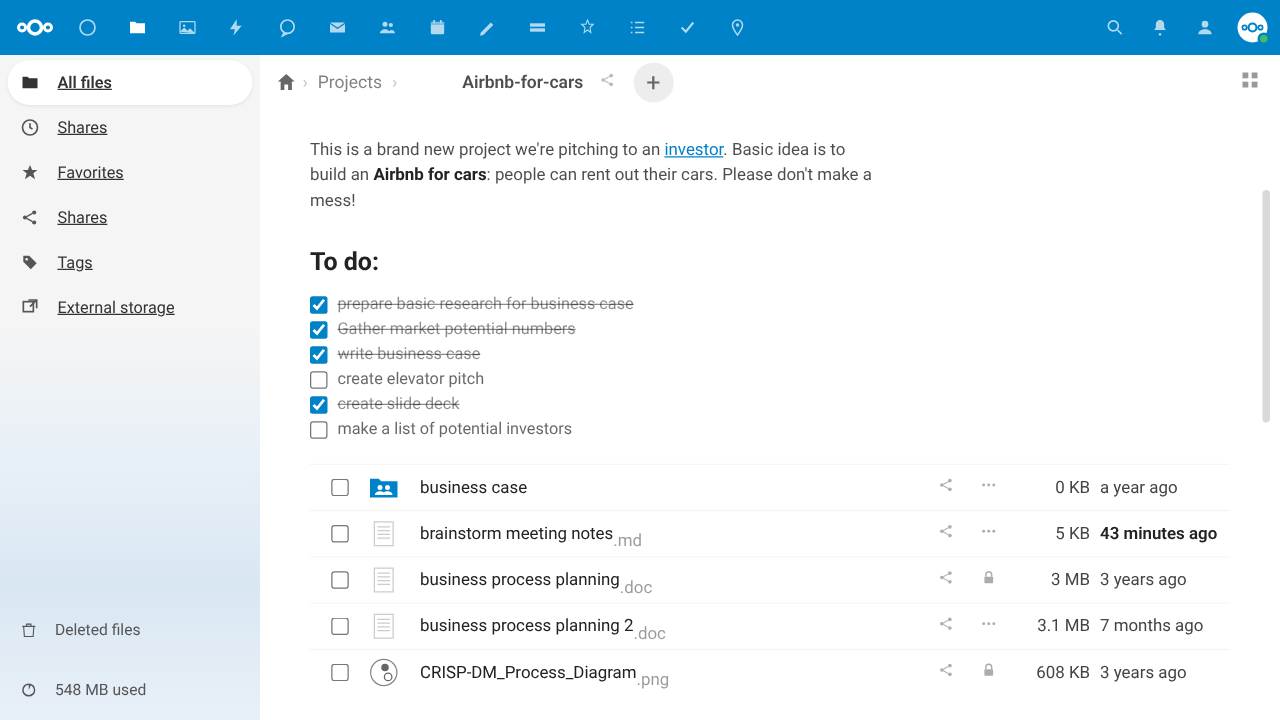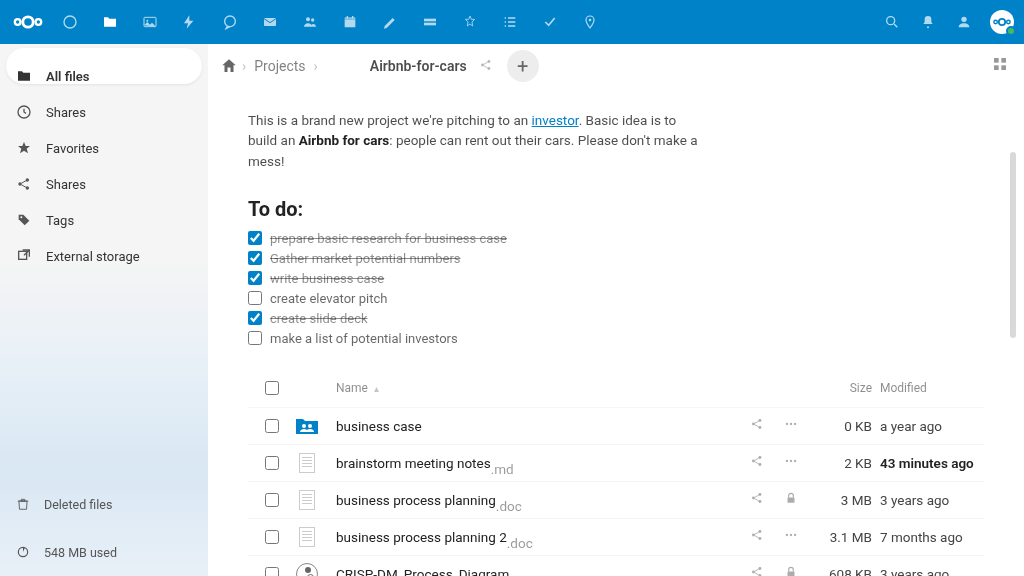--- a/index.html
+++ b/index.html
@@ -14,21 +14,21 @@
 .app-icon svg { width: 16px; height: 16px; fill: #fff; }
 .header-right { display: flex; align-items: center; gap: 4px; }
 .header-right .app-icon { width: 32px; }
 .avatar { width: 24px; height: 24px; border-radius: 50%; background: #fff; position: relative; margin-left: 6px; display:flex; align-items:center; justify-content:center;}
 .avatar svg{width:18px;height:10px;}
 .avatar-dot { position: absolute; bottom: -2px; right: -2px; width: 10px; height: 10px; border-radius: 50%; background: #46ba61; border: 2px solid #0082c9; }
 
 
 .sidebar { position: absolute; top: 44px; left: 0; width: 208px; height: 532px; background: linear-gradient(180deg, #f5f5f5 0%, #f5f5f5 40%, #e8f0f7 60%, #d9e7f3 80%, #e8f0f7 100%); display: flex; flex-direction: column; }
 .nav-list { padding: 4px 6px; flex: 1; }
-.nav-item { display: flex; align-items: flex-end; height: 36px; padding: 0 10px; border-radius: 18px; cursor: pointer; color: #333; font-size: 13px; }
+.nav-item { display: flex; align-items: center; height: 36px; padding: 0 10px; border-radius: 18px; cursor: pointer; color: #333; font-size: 13px; text-decoration: underline; }
 .nav-item.active { background: #fff; box-shadow: 0 1px 3px rgba(0,0,0,0.08); font-weight: 600; }
 .nav-item svg { width: 16px; height: 16px; margin-right: 14px; fill: #555; }
 .nav-item.active svg { fill: #333; }
 .sidebar-bottom { padding: 10px 16px; font-size: 12.5px; color: #555; }
 .sidebar-bottom-item { display: flex; align-items: center; height: 28px; margin-top: 20px; }
 .sidebar-bottom-item svg { width: 14px; height: 14px; margin-right: 14px; fill: #555; }
 
 
 .main { position: absolute; top: 44px; left: 208px; right: 0; bottom: 0; overflow: hidden; }
 .breadcrumb { height: 44px; display: flex; align-items: center; padding: 0 12px; }
@@ -40,21 +40,21 @@
 .bc-share svg { width: 14px; height: 14px; fill: #333; }
 .bc-add { width: 32px; height: 32px; border-radius: 50%; background: #ededed; display: flex; align-items: center; justify-content: center; margin-left: 14px; cursor: pointer; color: #666; font-size: 20px; }
 .view-toggle { position: absolute; right: 16px; top: 12px; cursor: pointer; }
 .view-toggle svg { width: 16px; height: 16px; fill: rgba(0,0,0,0.4); }
 
 .content { padding: 22px 40px 0 40px; position: relative; }
 .desc { font-size: 13.5px; color: rgba(0,0,0,0.7); max-width: 450px; line-height: 1.5; }
 .desc a { color: #0082c9; }
 .desc b { font-weight: 700; color: #222; }
 .todo-title { font-size: 20px; font-weight: 700; color: #222; margin-top: 26px; margin-bottom: 10px; }
-.todo-item { display: flex; align-items: flex-start; height: 20px; font-size: 13px; color: rgba(0,0,0,0.6); }
+.todo-item { display: flex; align-items: flex-end; height: 20px; font-size: 13px; color: rgba(0,0,0,0.6); }
 .todo-item input { margin-right: 8px; width: 14px; height: 14px; accent-color: #0082c9; }
 .todo-item.done span { text-decoration: line-through; color: rgba(0,0,0,0.45); }
 
 .scrollbar { position: absolute; right: 8px; top: 64px; width: 6px; height: 186px; background: rgba(0,0,0,0.15); border-radius: 3px; }
 
 
 .file-list { margin-top: 20px; }
 .file-header { display: flex; align-items: center; height: 36px; font-size: 12px; color: rgba(0,0,0,0.45); border-bottom: 1px solid rgba(0,0,0,0); }
 .col-check { width: 44px; display: flex; align-items: center; justify-content: center; padding-left: 4px; }
 .col-check input { width: 14px; height: 14px; }
@@ -317,33 +317,20 @@
           <input type="checkbox" checked="" style="">
           <span>create slide deck</span>
         </div>
         <div class="todo-item">
           <input type="checkbox" style="">
           <span>make a list of potential investors</span>
         </div>
       </div>
 
     <div class="file-list">
-      <div class="file-header">
-        <div class="col-check">
-            <input type="checkbox" style="">
-          </div>
-        <div class="col-icon"></div>
-        <div class="col-name">
-            <span>Name</span>
-            <span class="sort-arrow">▴</span>
-          </div>
-        <div class="col-actions"></div>
-        <div class="col-size">Size</div>
-        <div class="col-mod">Modified</div>
-      </div>
       <div id="file-rows">
           <div class="file-row">
     <div class="col-check">
               <input type="checkbox" style="">
             </div>
     <div class="col-icon">
               <div class="file-icon">
                 <svg class="folder-icon" viewBox="0 0 24 20">
                   <path d="M1 3h7l2 2h13v13H1z" fill="#0082c9"></path>
                   <circle cx="9" cy="10" r="2" fill="#fff"></circle>
@@ -391,21 +378,21 @@
                   <circle cx="17" cy="6" r="2.5"></circle>
                   <circle cx="17" cy="18" r="2.5"></circle>
                   <path d="M8 11l7-4M8 13l7 4" stroke="#333" stroke-width="1.5" fill="none"></path>
                 </svg></span>
               <span class="action-icon"><svg viewBox="0 0 24 24">
                   <circle cx="5" cy="12" r="2"></circle>
                   <circle cx="12" cy="12" r="2"></circle>
                   <circle cx="19" cy="12" r="2"></circle>
                 </svg></span>
             </div>
-    <div class="col-size">2 KB</div>
+    <div class="col-size">5 KB</div>
     <div class="col-mod highlight-mod">43 minutes ago</div>
           </div>
           <div class="file-row">
     <div class="col-check">
               <input type="checkbox" style="">
             </div>
     <div class="col-icon">
               <div class="file-icon">
                 <div class="doc-icon"></div>
               </div>

